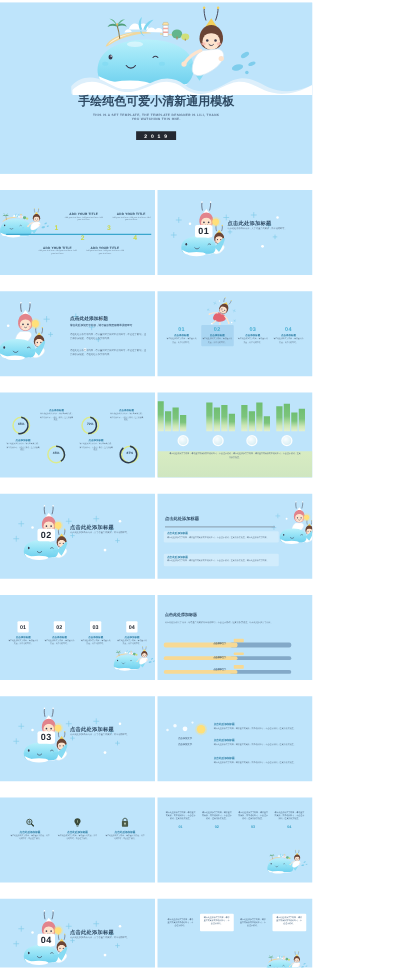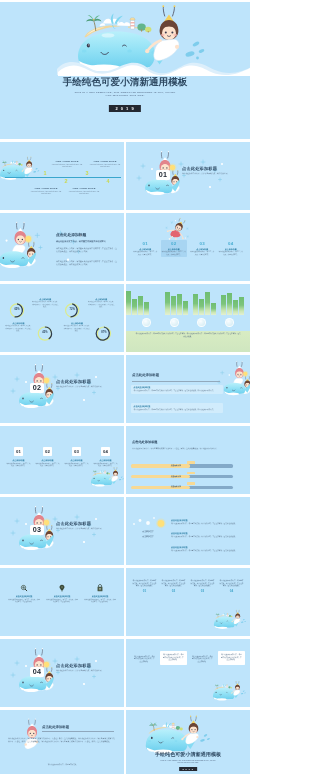--- a/index.html
+++ b/index.html
@@ -4,21 +4,21 @@
 <title>PPT Template Preview</title>
 <style>
   html,body{margin:0;padding:0;background:#ffffff;}
   body{
     width:250px;height:774px;overflow:hidden;
     font-family:"Liberation Sans",sans-serif;
     -webkit-font-smoothing:antialiased;
   }
   .page{position:relative;width:250px;height:774px;background:#ffffff;}
   .grid{position:absolute;left:0;top:2px;width:250px;}
-  .row{display:flex;margin-bottom:3px;}
+  .row{display:flex;margin-bottom:13px;}
   .row .slide + .slide{margin-left:2px;}
   .slide{position:relative;overflow:hidden;background:#bee4fb;}
   .slide.hero{width:250px;height:137px;}
   .slide.half{width:124px;height:68px;}
   .lay{position:absolute;left:0;top:0;width:100%;height:100%;}
   svg{display:block;}
 
   
   .t-cn{color:#2f3e57;font-weight:bold;letter-spacing:0;}
 

